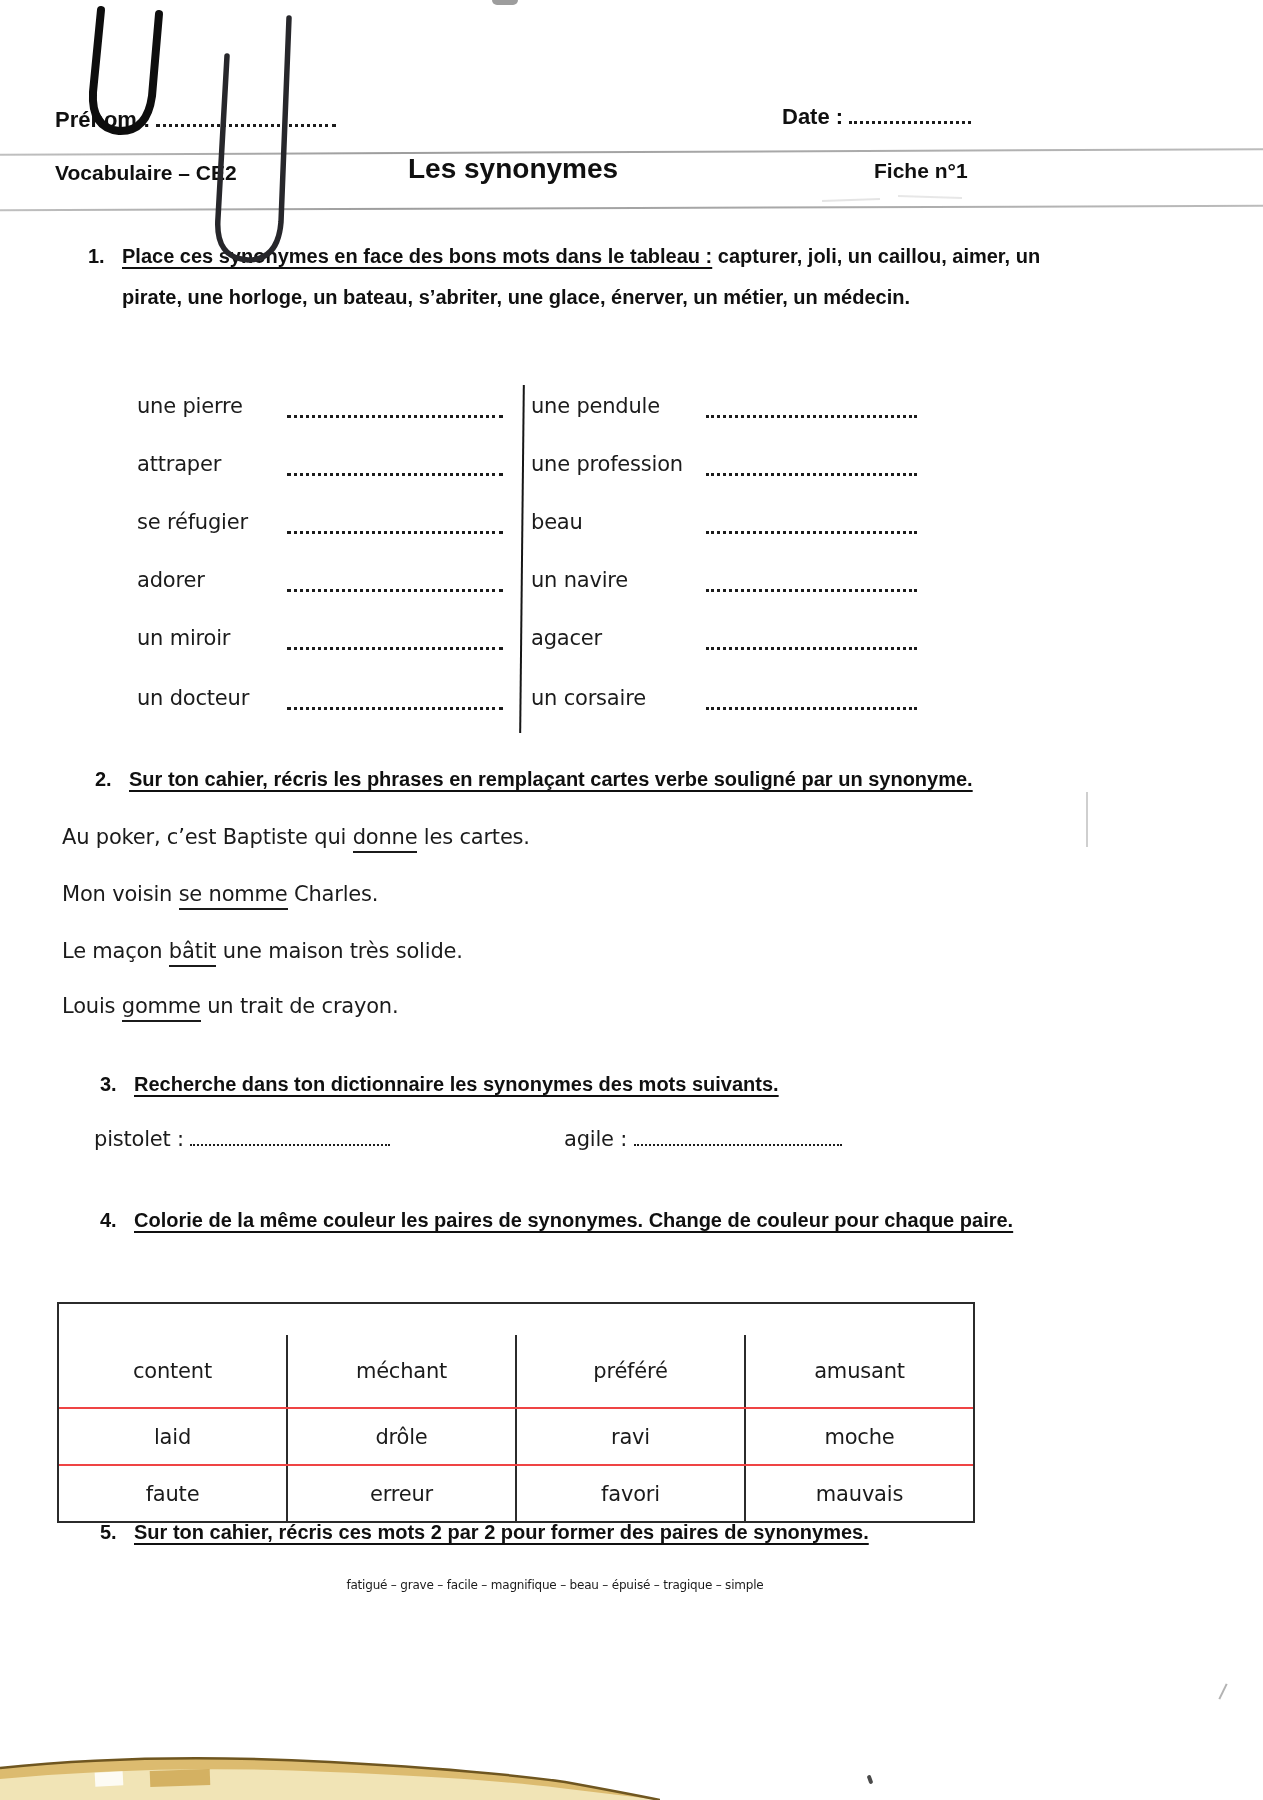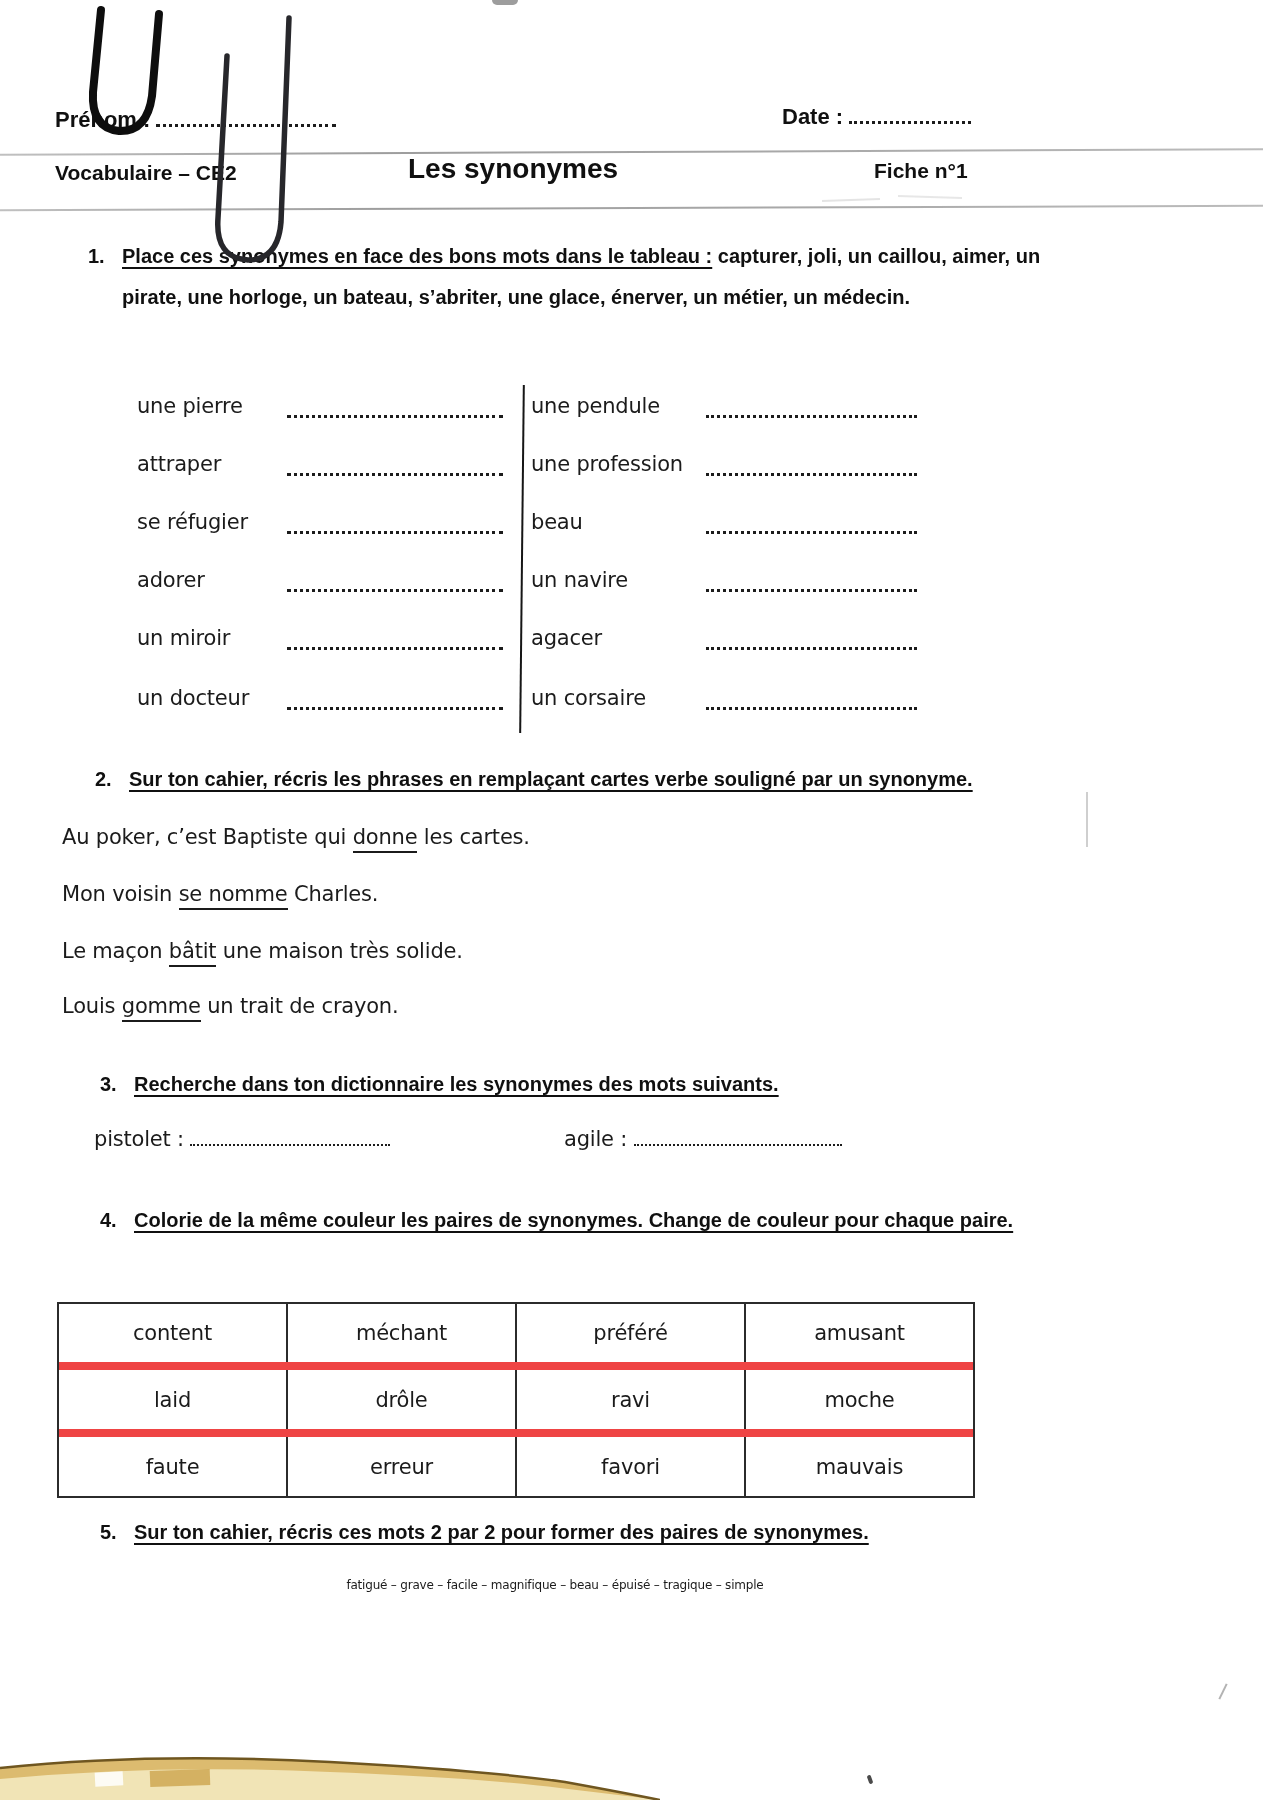--- a/index.html
+++ b/index.html
@@ -28,22 +28,22 @@
   .match-word-l { position:absolute; left:114px; top:4px; font-size:21px;margin-left:23px; }
   .match-line-l { position:absolute; left:287px; top:4px; width:216px; height:24px; border-bottom:3px dotted #1c1c1c; }
   .match-word-r { position:absolute; left:531px; top:4px; font-size:21px; }
   .match-line-r { position:absolute; left:706px; top:4px; width:211px; height:24px; border-bottom:3px dotted #1c1c1c; }
   .col-divider { position:absolute; left:521px; top:385px; width:2px; height:348px; background:#161616; transform:rotate(0.6deg); }
   
   .sentence { position:absolute; left:62px; font-size:21px; line-height:30px; }
   .verb-u { border-bottom:2.5px solid #1b1b1b; padding-bottom:2px; }
   
   .syn-table { position:absolute; left:57px; top:1302px; width:918px; border:2px solid #2b2b2b; }
-  .syn-row { display:flex; height:67px; border-top:8px solid #ef4444; }
-  .syn-row:first-child { border-top:none; height:58px; }
+  .syn-row { display:flex; height:57px; border-top:2px solid #ef4444; }
+  .syn-row:first-child { border-top:none; height:72px;margin-top:31px; }
   .syn-cell { flex:1 1 0; border-left:2px solid #2b2b2b; display:flex; align-items:center; justify-content:center; font-size:21px; }
   .syn-cell:first-child { border-left:none; }
   .lookup-label { font-size:21px; }
   .artifact { position:absolute; background:#c4c4c4; }
 </style>
 </head>
 <body>
 
 <div class="page">
 

